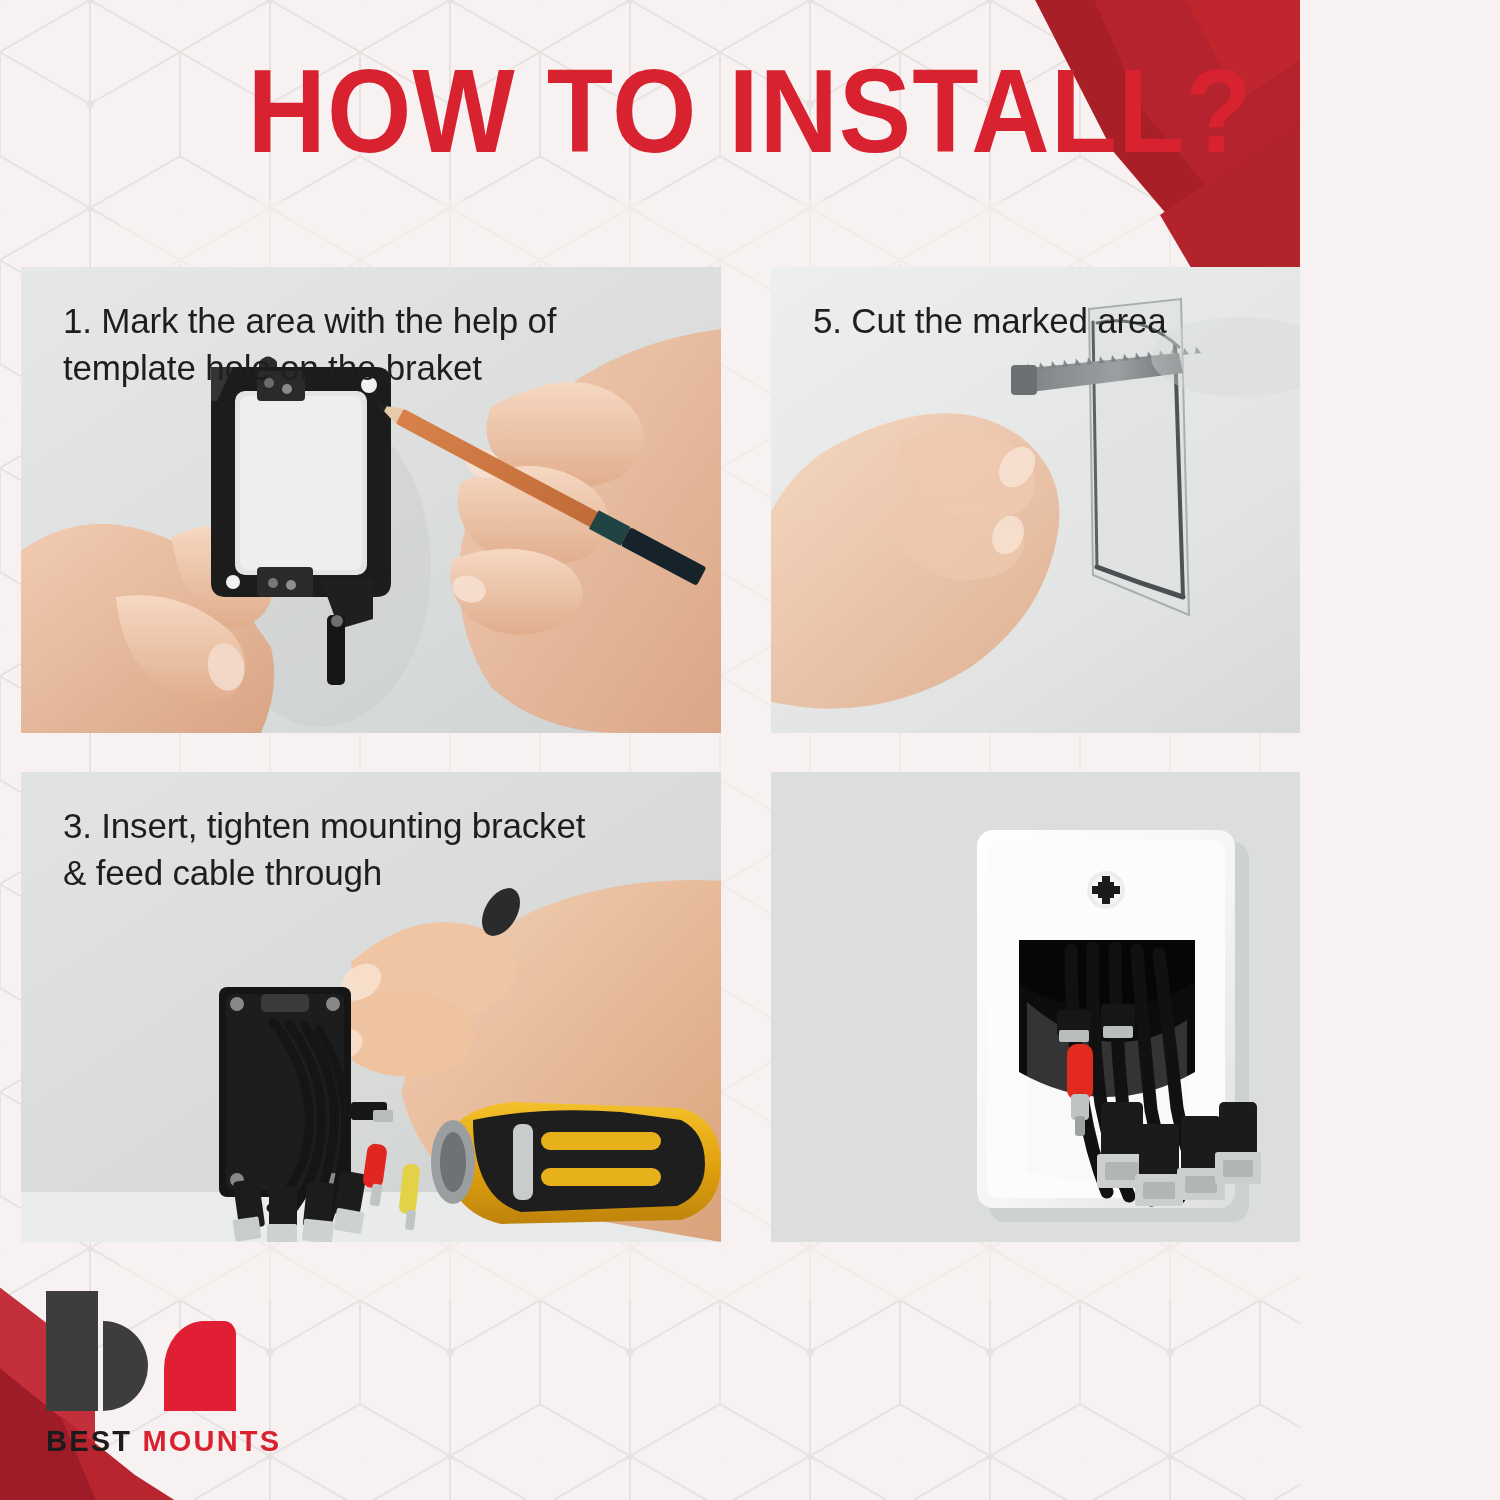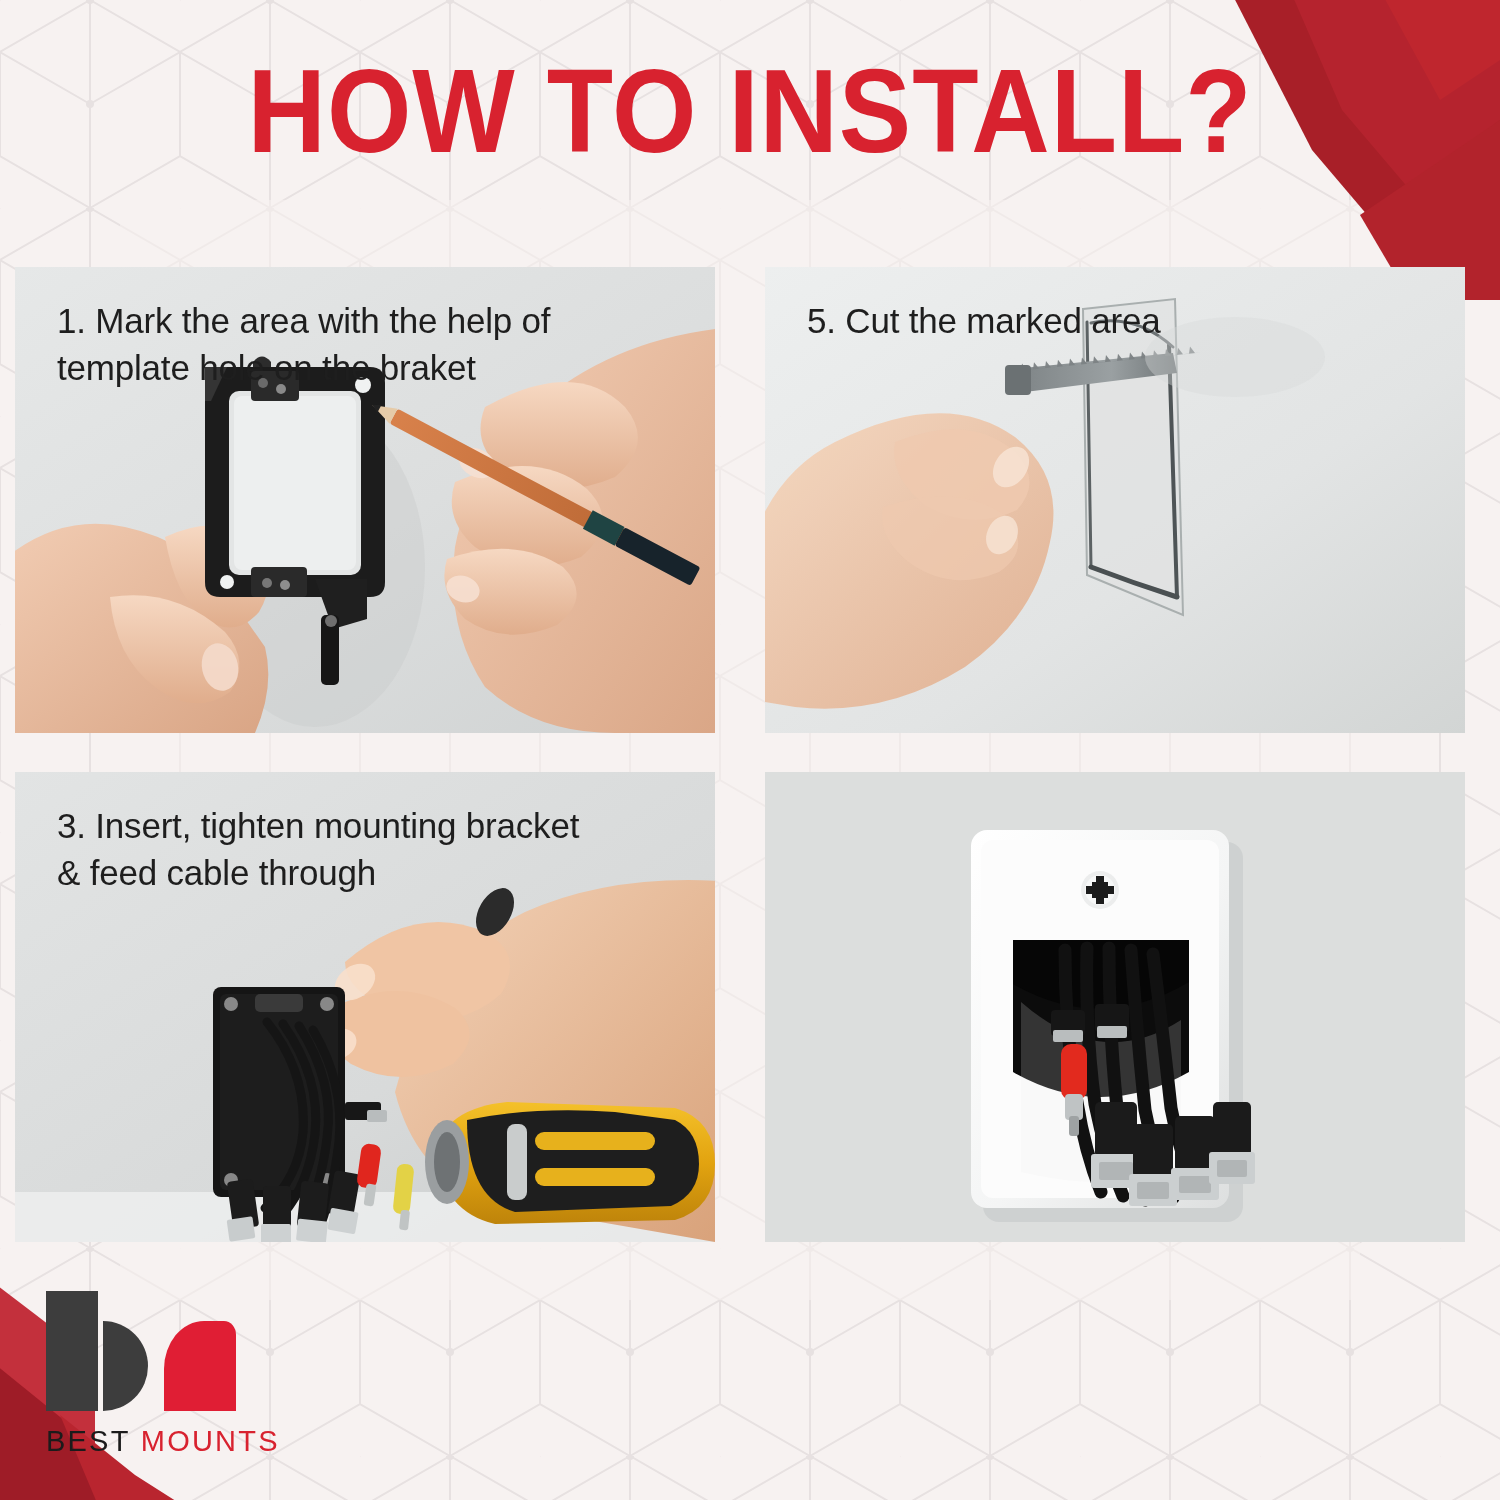--- a/index.html
+++ b/index.html
@@ -3,21 +3,21 @@
 <meta charset="utf-8">
 <style>
   html,body{margin:0;padding:0;}
   body{
     width:1500px;height:1500px;
     background:#F7F2F1;
     font-family:"Liberation Sans", sans-serif;
     overflow:hidden;
     position:relative;
   }
-  #root{position:absolute;inset:0;width:1500px;height:1500px;overflow:hidden;}
+  #root{position:absolute;inset:0;width:1300px;height:1500px;overflow:hidden;}
 
   
   .bg-pattern{position:absolute;inset:0;z-index:0;pointer-events:none;}
 
   
   .corner-tr{position:absolute;top:0;right:0;width:420px;height:300px;z-index:2;pointer-events:none;}
   .corner-bl{position:absolute;bottom:0;left:0;width:330px;height:260px;z-index:2;pointer-events:none;}
 
   
   .title{
@@ -29,21 +29,21 @@
     letter-spacing:1px;
     line-height:1.0;
     color:#D8222F;
     transform:scaleX(0.92);
     transform-origin:center top;
     white-space:nowrap;
   }
 
   
   .grid{
-    position:absolute;left:15px;top:267px;
+    position:absolute;left:21px;top:267px;
     width:1450px;height:975px;
     display:grid;
     grid-template-columns:700px 700px;
     grid-template-rows:466px 470px;
     column-gap:50px;row-gap:39px;
     z-index:3;
   }
   .panel{
     position:relative;overflow:hidden;
     background:#DCDEDD;
@@ -62,21 +62,21 @@
   .panel .photo{position:absolute;inset:0;z-index:1;}
 
   
   .logo{position:absolute;left:46px;bottom:42px;z-index:5;}
   .logo-mark{position:relative;width:190px;height:120px;}
   .logo-b-stem{position:absolute;left:0;top:0;width:52px;height:120px;background:#3D3D3D;}
   .logo-b-bowl{position:absolute;left:57px;top:30px;width:45px;height:90px;background:#3D3D3D;
      border-top-right-radius:45px 45px;border-bottom-right-radius:45px 45px;}
   .logo-n{position:absolute;left:118px;top:30px;width:72px;height:90px;background:#E01E34;
      border-top-left-radius:40px 48px;border-top-right-radius:12px 14px;}
-  .logo-text{margin-top:14px;font-family:"Liberation Sans", sans-serif;font-weight:normal;
+  .logo-text{margin-top:14px;font-family:"Liberation Sans", sans-serif;font-weight:bold;
      font-size:29px;letter-spacing:2.2px;}
   .logo-text .w1{color:#1b1b1b;}
   .logo-text .w2{color:#D8222F;}
 </style>
 </head>
 <body>
 
 <div id="root">
 
   <svg class="bg-pattern" viewBox="0 0 1500 1500" width="1500" height="1500" aria-hidden="true">

